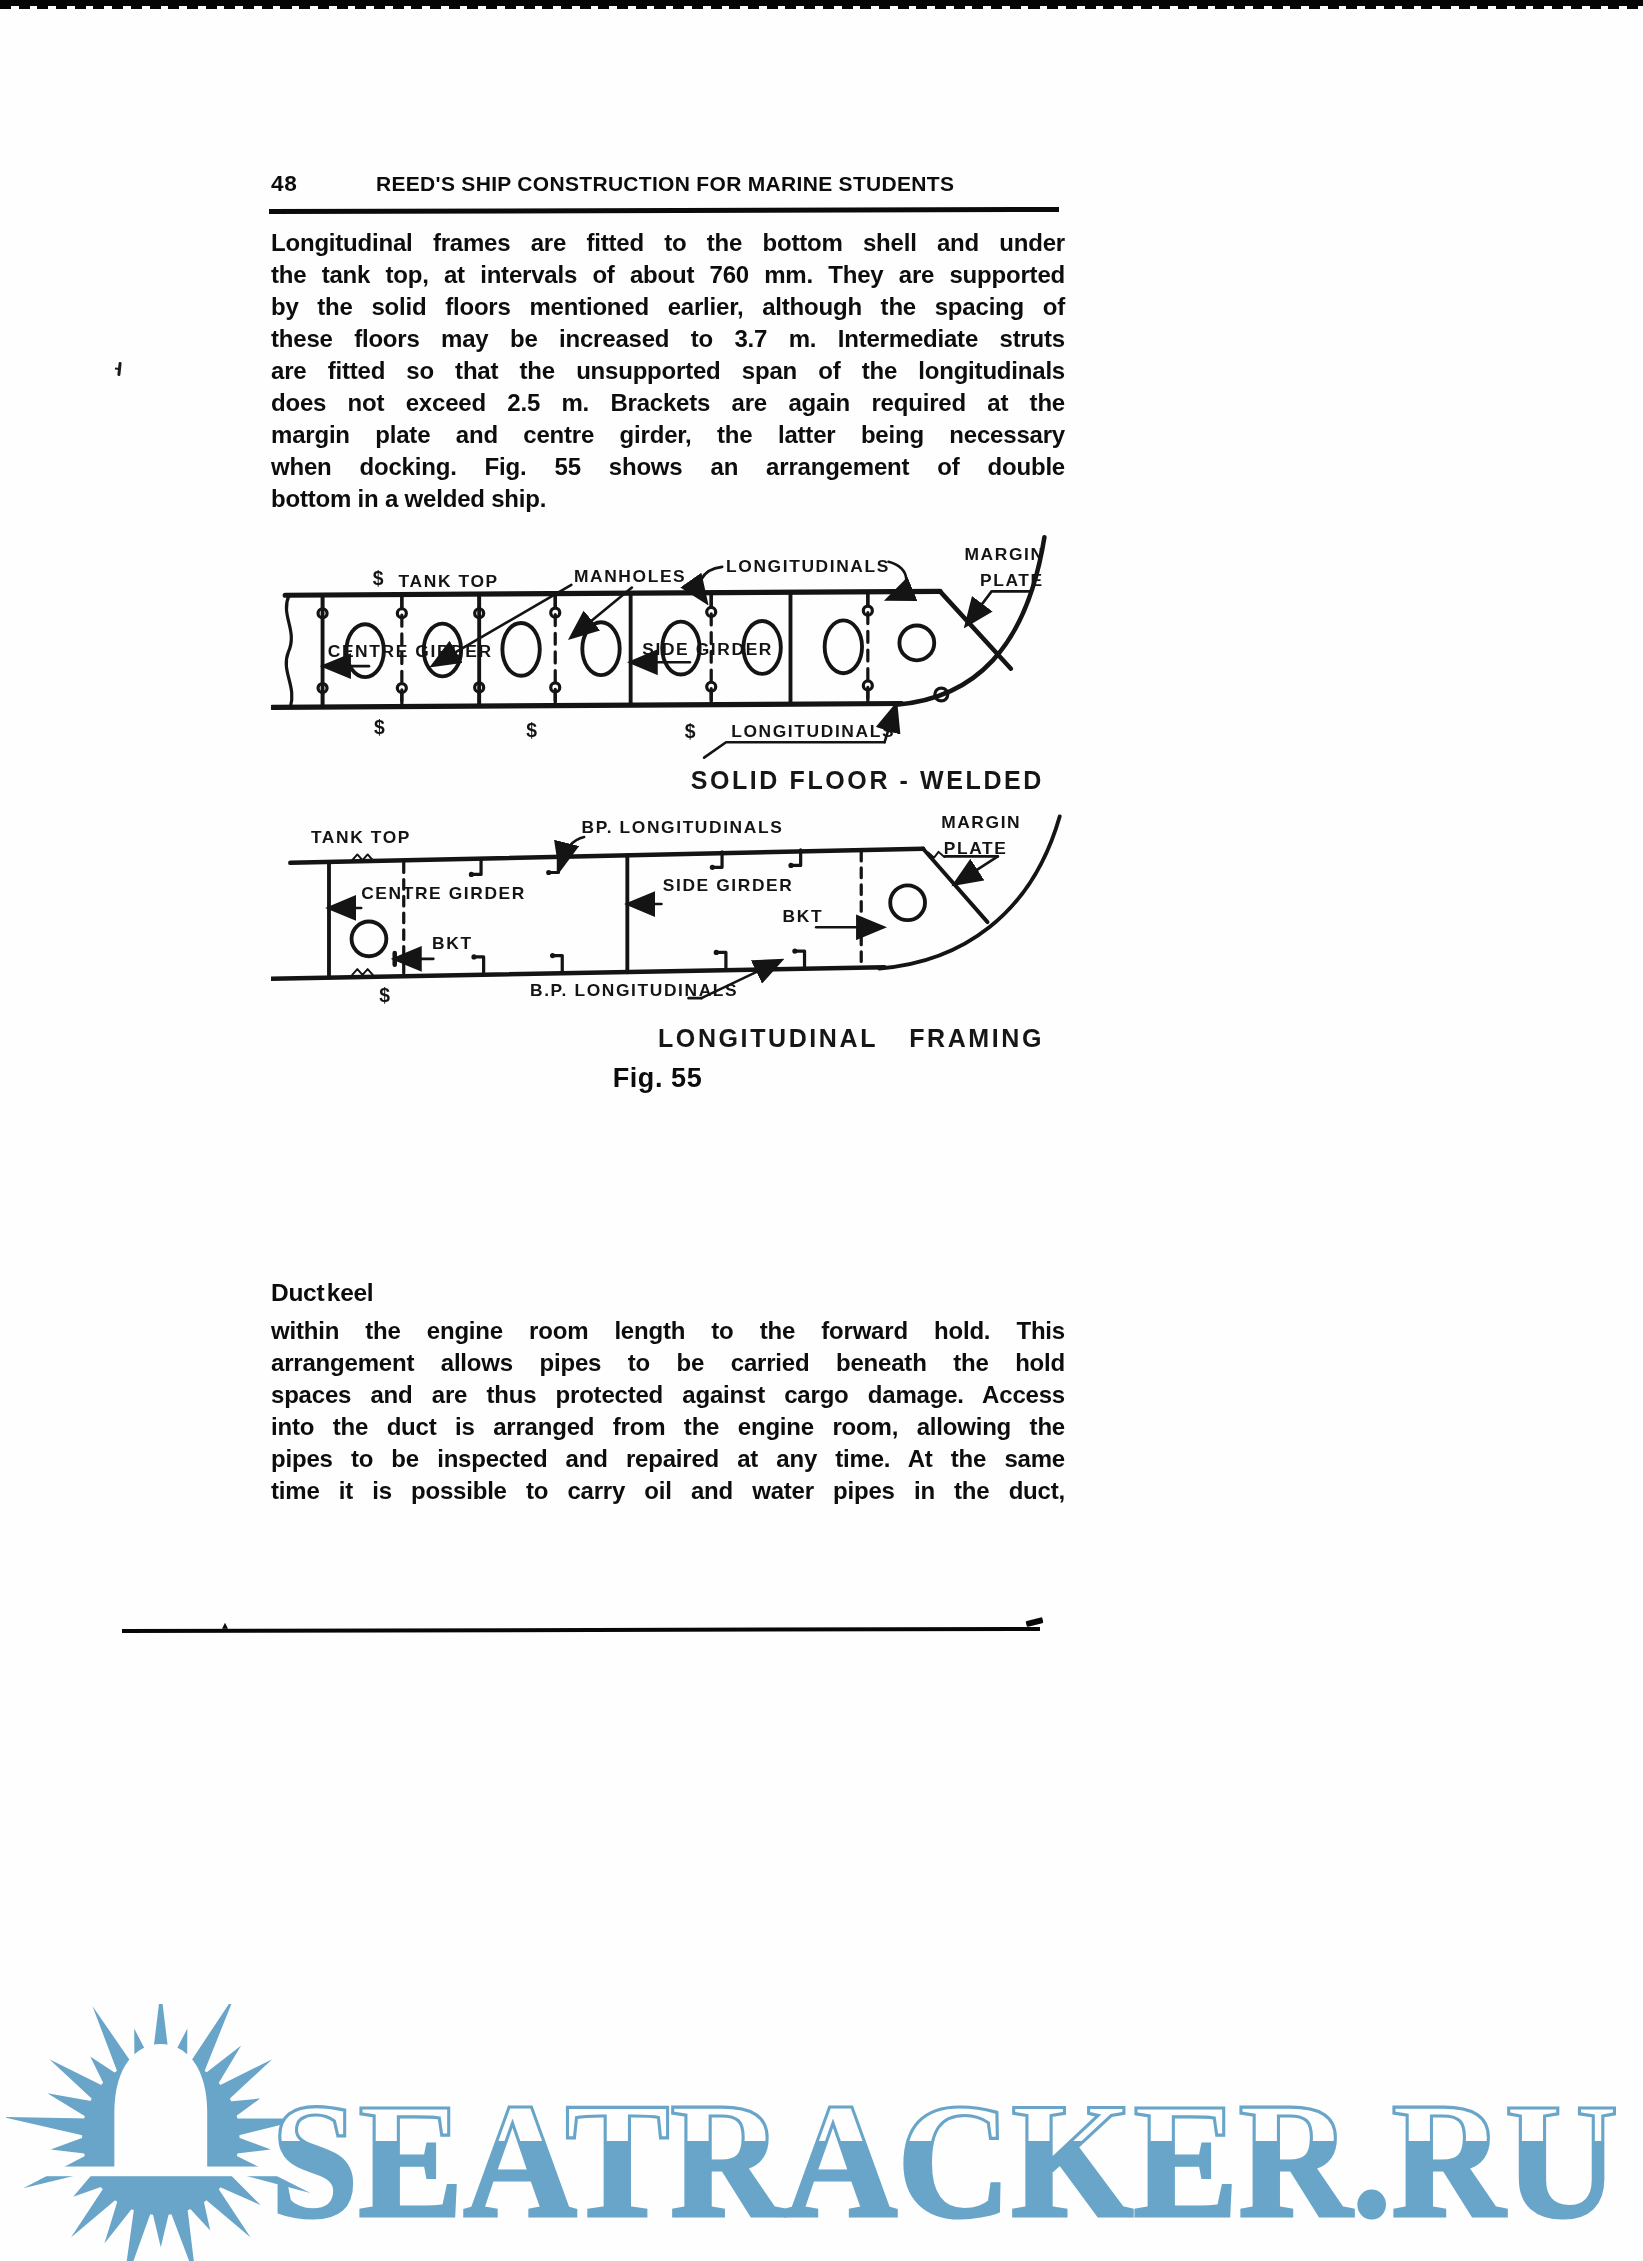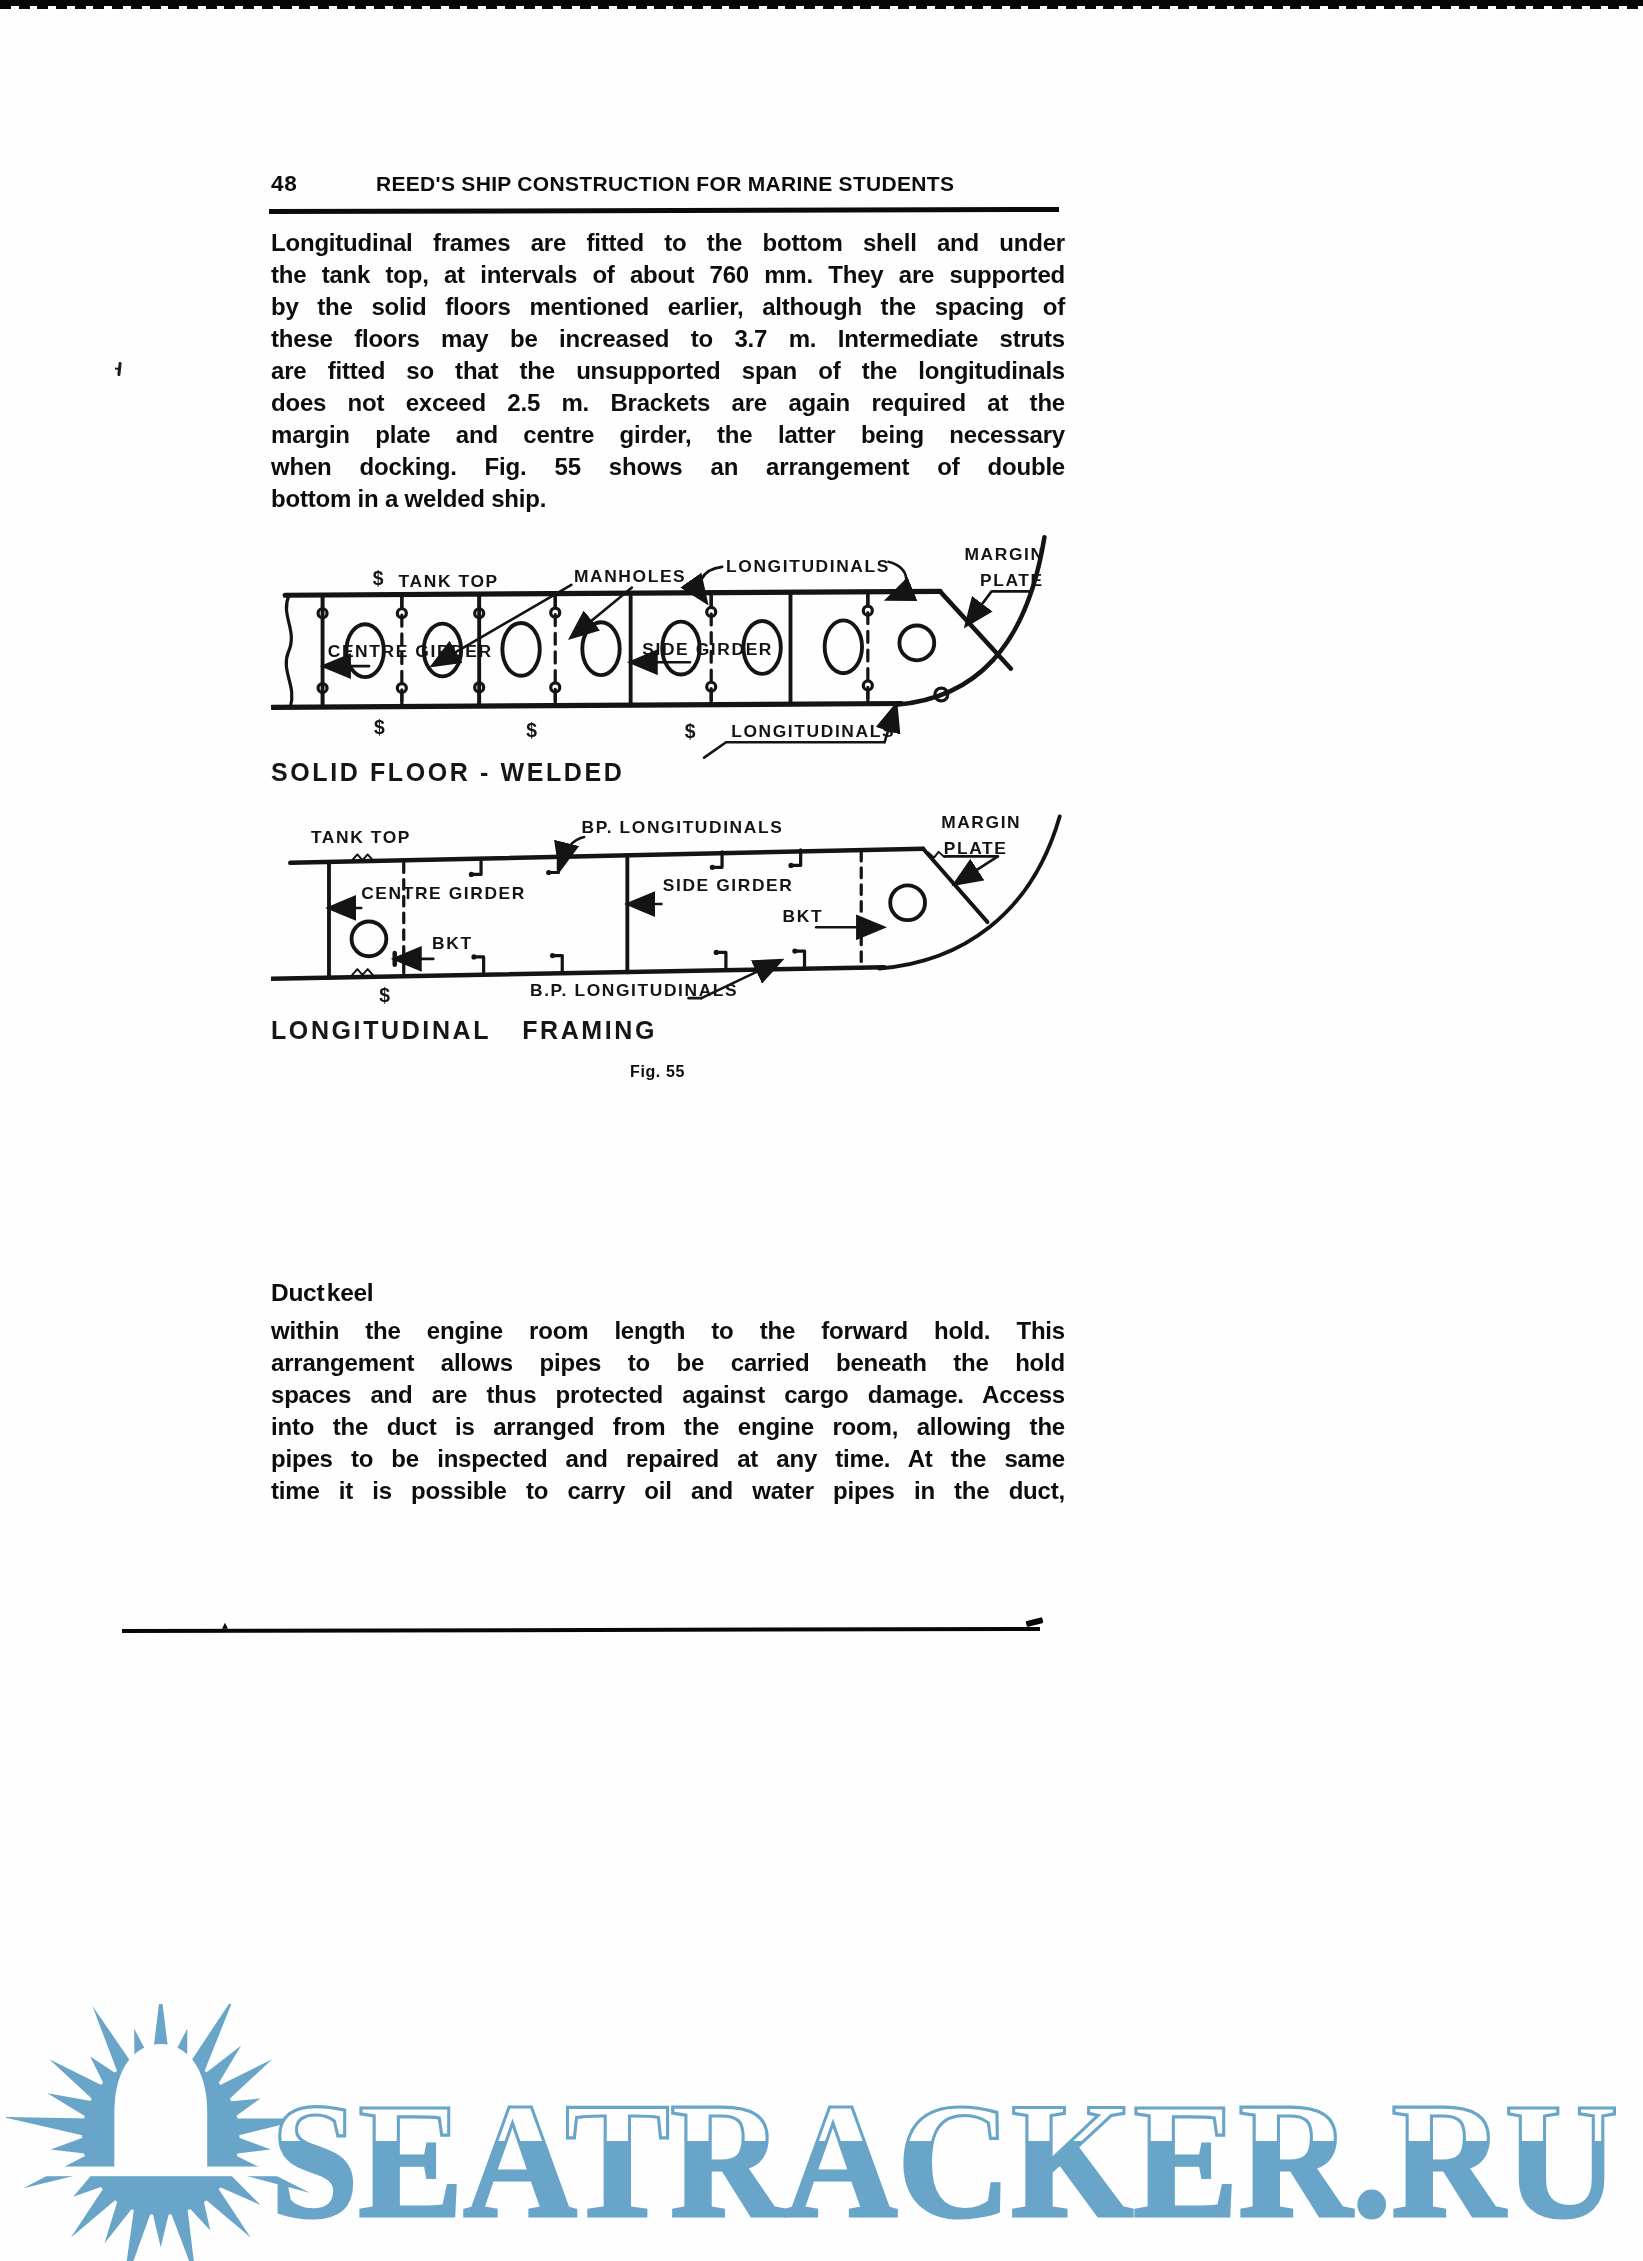--- a/index.html
+++ b/index.html
@@ -28,24 +28,24 @@
   .jline{width:794px;font-size:24px;line-height:32px;font-weight:700;
     letter-spacing:-0.2px;text-align:justify;text-align-last:justify;white-space:normal;color:#0d0d0d;}
   .jline.lastleft{text-align-last:left;}
   .jline.ind{text-indent:35px;}
   #para1{top:227px;}
   #para2{top:1155px;}
   #para3{top:1315px;}
   .sechead{position:absolute;left:271px;top:1279px;font-size:24.5px;font-weight:700;letter-spacing:-0.3px;word-spacing:-3.9px;}
 
   
-  .diagcap{position:absolute;left:271px;width:773px;text-align:left;font-size:25px;font-weight:700;letter-spacing:2.6px;color:#161616;}
+  .diagcap{position:absolute;left:271px;width:773px;text-align:right;font-size:25px;font-weight:700;letter-spacing:2.6px;color:#161616;margin-top:8px;}
   #cap1{top:758px;}
   #cap2{top:1016px;word-spacing:22px;}
-  .figcap{position:absolute;left:271px;top:1063px;width:773px;text-align:center;font-size:16px;font-weight:700;letter-spacing:0.6px;}
+  .figcap{position:absolute;left:271px;top:1063px;width:773px;text-align:center;font-size:27px;font-weight:700;letter-spacing:0.6px;}
 
   
   .diag{position:absolute;}
   #diag1{left:271px;top:532px;}
   #diag2{left:271px;top:806px;}
   .diag text{font-family:"Liberation Sans",sans-serif;font-weight:700;fill:#141414;}
   .lbl{font-size:27px;letter-spacing:2.5px;}
   .weld{font-size:30px;letter-spacing:0;}
   .ink{stroke:#141414;fill:none;stroke-linecap:round;stroke-linejoin:round;}
 

